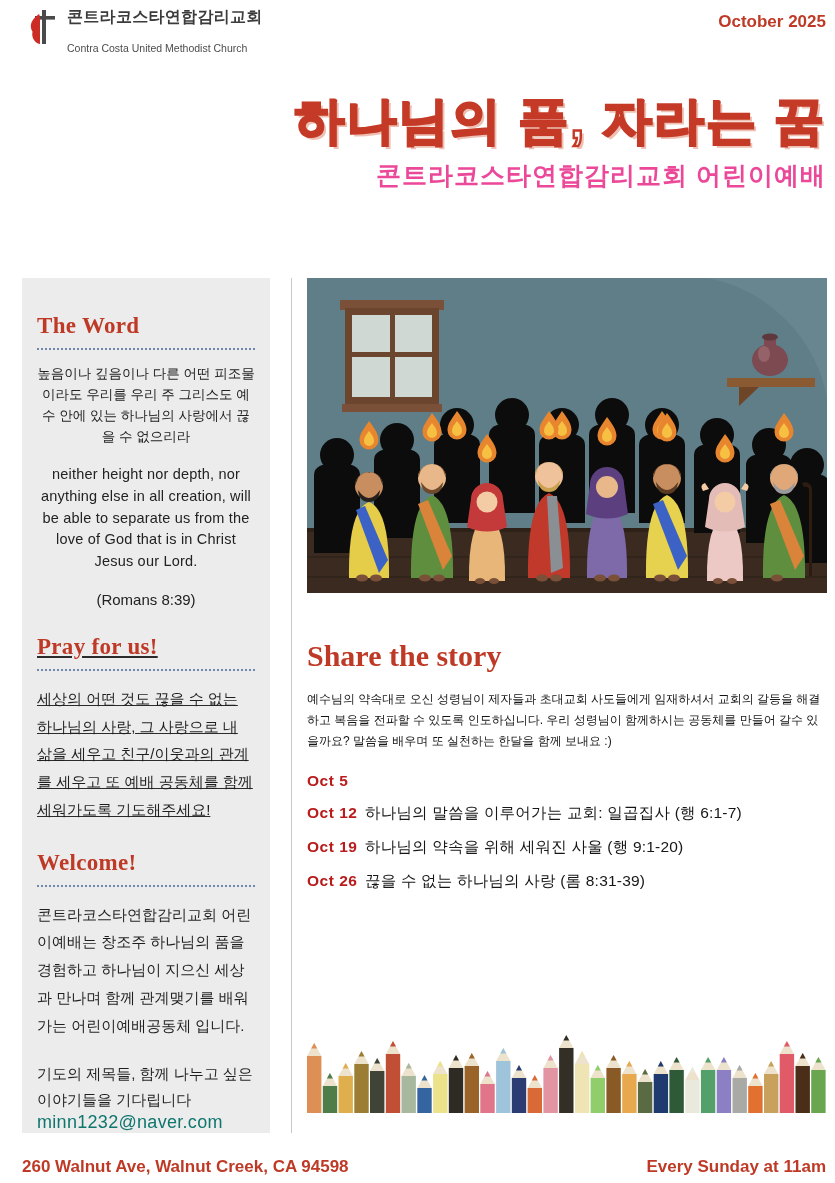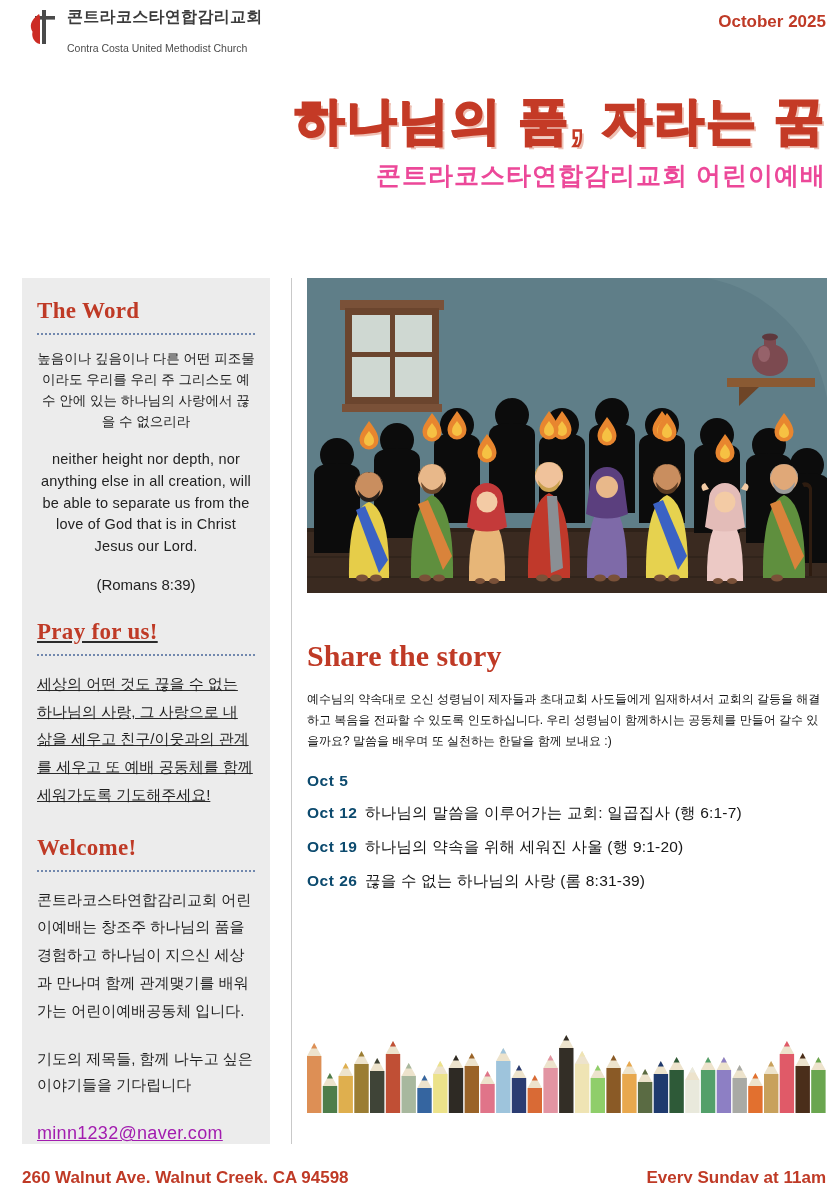--- a/index.html
+++ b/index.html
@@ -29,44 +29,44 @@
   }
   @supports (-webkit-text-stroke: 2px #c43a26) {
     .bubble-title { color:#fff; -webkit-text-stroke:2.4px #c43a26; text-shadow:3px 3px 0 #eec0b4; }
   }
   .masthead-sub { font-size:25px; font-weight:bold; color:#ec4899; margin-top:10px; letter-spacing:1px; }
 
   
   .content { display:flex; margin-top:86px; padding:0 9px 0 22px; flex:0 0 auto; }
   .sidebar {
     width:248px; min-height:837px; background:#ececec;
-    padding:20px 15px 0 15px; flex:0 0 auto;
+    padding:35px 15px 0 15px; flex:0 0 auto;
   }
   .vdivider { width:1px; background:#c9c9c9; margin-left:21px; flex:0 0 auto; }
   .main { width:520px; margin-left:15px; display:flex; flex-direction:column; height:837px; }
 
   
   .side-heading { font-family:"Liberation Serif","DejaVu Serif",serif; font-size:23px; font-weight:bold; color:#bf3a26; letter-spacing:.3px; }
   .dotted { border:none; border-bottom:2px dotted #7188ae; margin:9px 0 14px 0; }
   .verse-ko { font-size:13.5px; text-align:center; line-height:1.55; color:#222; }
   .verse-en { font-size:14.5px; text-align:center; line-height:1.5; color:#222; margin-top:16px; letter-spacing:.2px; }
   .verse-ref { font-size:15px; text-align:center; margin-top:18px; color:#222; }
   .side-body { font-size:15px; line-height:1.85; color:#1e1e1e; }
   .pray-section { margin-top:26px;text-decoration:underline; }
   .welcome-section { margin-top:26px; }
   .invite { font-size:15px; line-height:1.7; color:#1e1e1e; margin-top:22px; }
-  .email { font-size:18px; color:#a21caf; margin-top:26px; letter-spacing:.3px;text-decoration:underline; }
+  .email { font-size:18px; color:#0f766e; letter-spacing:.3px; }
 
   
   .illustration { width:520px; height:315px; flex:0 0 auto; }
   .story-heading { font-family:"Liberation Serif","DejaVu Serif",serif; font-size:30px; font-weight:bold; color:#bf3a26; margin-top:46px; }
   .story-body { font-size:12px; line-height:1.75; color:#141414; margin-top:16px; }
   .schedule { margin-top:20px; }
   .sched-row { display:flex; align-items:baseline; margin-bottom:13px; font-size:15.5px; }
-  .sched-date { color:#0c4a6e; width:58px; flex:0 0 auto; font-weight:bold; letter-spacing:.5px; }
+  .sched-date { color:#b91c1c; width:58px; flex:0 0 auto; font-weight:bold; letter-spacing:.5px; }
   .sched-title { color:#161616; letter-spacing:.2px; }
   .pencil-border { margin-top:auto; height:88px; }
   .pencil-border svg { display:block; }
 
   
   .footer { display:flex; justify-content:space-between; align-items:center; padding:0 9px 0 22px; margin-top:24px; }
   .footer div { font-size:17px; font-weight:bold; color:#bf3a26; }
 </style>
 </head>
 <body>

